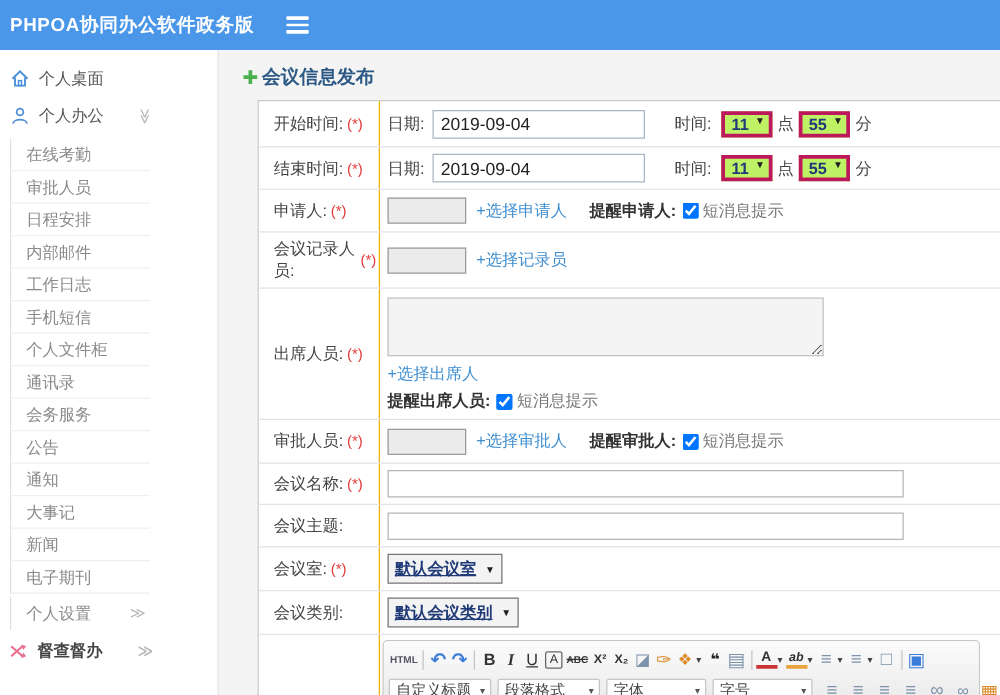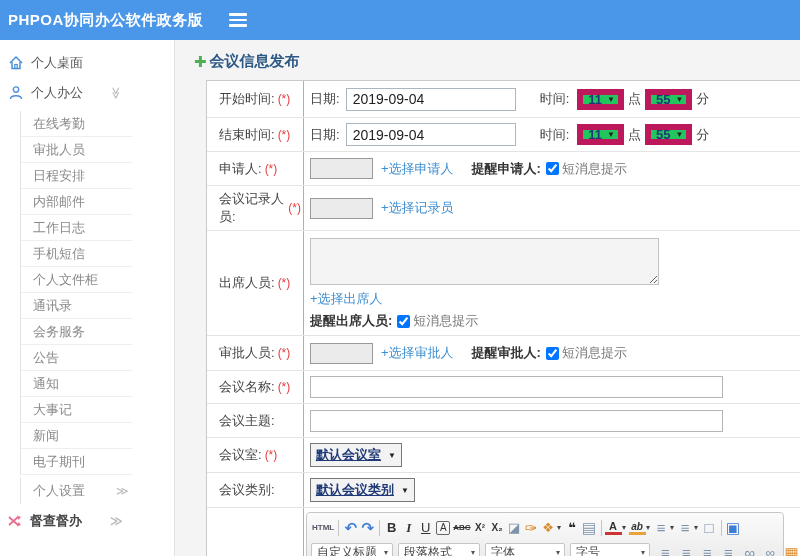--- a/index.html
+++ b/index.html
@@ -11,21 +11,21 @@
   .header-title { color:#fff; font-size:15px; font-weight:bold; padding-left:8px; letter-spacing:.5px; }
   .hamburger { margin-left:26px; width:18px; display:flex; flex-direction:column; gap:3px; cursor:pointer; }
   .hamburger i { display:block; height:2.5px; background:#fff; border-radius:1px; }
 
   
   .sidebar { position:absolute; top:40px; left:0; width:175px; bottom:0; background:#fff; border-right:1px solid #e2e2e2; padding-top:8px; overflow:hidden; }
   .side-top-item { display:flex; align-items:center; height:30px; padding-left:8px; color:#555; font-size:13px; position:relative; cursor:pointer; }
   .side-top-item svg { margin-right:7px; flex-shrink:0; }
   .chev { position:absolute; left:110px; color:#b9b9b9; font-size:12px; top:50%; transform:translateY(-50%); }
   .chev.down { transform:translateY(-50%) rotate(90deg); }
-  .sub-list { margin:3px 0 2px 20px; width:112px; border-left:1px solid #e2e2e2; }
+  .sub-list { margin:3px 0 2px 8px; width:112px; border-left:1px solid #e2e2e2; }
   .sub-item { height:26px; line-height:26px; padding-left:12px; font-size:13px; color:#8a8a8a; border-bottom:1px solid #efefef; cursor:pointer; white-space:nowrap; }
   .settings-item { position:relative; height:27px; line-height:27px; padding-left:12px; font-size:13px; color:#8a8a8a; cursor:pointer; }
   .settings-item .chev { left:95px; }
   .supervision { font-weight:bold; color:#444; }
 
   
   .main { position:absolute; left:176px; top:40px; right:0; bottom:0; background:#f4f4f4; overflow:hidden; }
   .page-title { display:flex; align-items:center; margin:12px 0 0 18px; }
   .plus-icon { color:#4bb04f; font-size:15px; font-weight:bold; margin-right:3px; }
   .page-title-text { color:#2b5884; font-size:15px; font-weight:bold; }
@@ -37,21 +37,21 @@
   .fl { width:97px; flex-shrink:0; border-right:1px solid #eab308; padding:4px 2px 4px 12px; display:flex; align-items:center; }
   .fv { flex:1; padding:5px 6px; display:flex; align-items:center; flex-wrap:wrap; }
   .req { color:#e43d3d; margin-left:3px; font-size:12px; }
   .r1 { min-height:37px; } .r2 { min-height:33px; } .r3 { min-height:34px; } .r4 { min-height:34px; }
   .r5 { min-height:88px; } .r6 { min-height:35px; } .r7 { min-height:32px; } .r8 { min-height:34px; }
   .r9 { min-height:34px; } .r10 { min-height:32px; } .r11 { min-height:120px; }
 
   .inline-lbl { margin-right:6px; white-space:nowrap; }
   .time-lbl { margin:0 4px 0 24px; }
   .date-input { width:170px; height:23px; border:1px solid #a9b6c2; padding:0 6px; font-size:14px; color:#222; font-family:inherit; background:#fff; }
-  .mini-select { display:inline-flex; align-items:center; border:6px solid #be185d; background:#22c55e; height:21px; padding:0 3px 0 5px; margin:0 4px; cursor:pointer; }
+  .mini-select { display:inline-flex; align-items:flex-start; border:3px solid #be185d; background:#bef264; height:21px; padding:0 3px 0 5px; margin:0 4px; cursor:pointer; }
   .mini-select .val { color:#1f3a77; font-size:13px; font-weight:bold; margin-right:5px; }
   .mini-select .car { font-size:8px; color:#222; }
 
   .gray-input { width:63px; height:21px; background:#ebebeb; border:1px solid #9a9a9a; margin-right:8px; }
   .sel-link { color:#3e8ed0; text-decoration:none; font-size:13px; cursor:pointer; white-space:nowrap; }
   .remind-lbl { font-weight:bold; color:#333; margin-left:18px; margin-right:5px; white-space:nowrap; }
   .sms-lbl { color:#777; margin-left:3px; white-space:nowrap; }
   input[type=checkbox] { width:13px; height:13px; cursor:pointer; }
 
   .fv.col { flex-direction:column; align-items:flex-start; padding-top:7px; }

